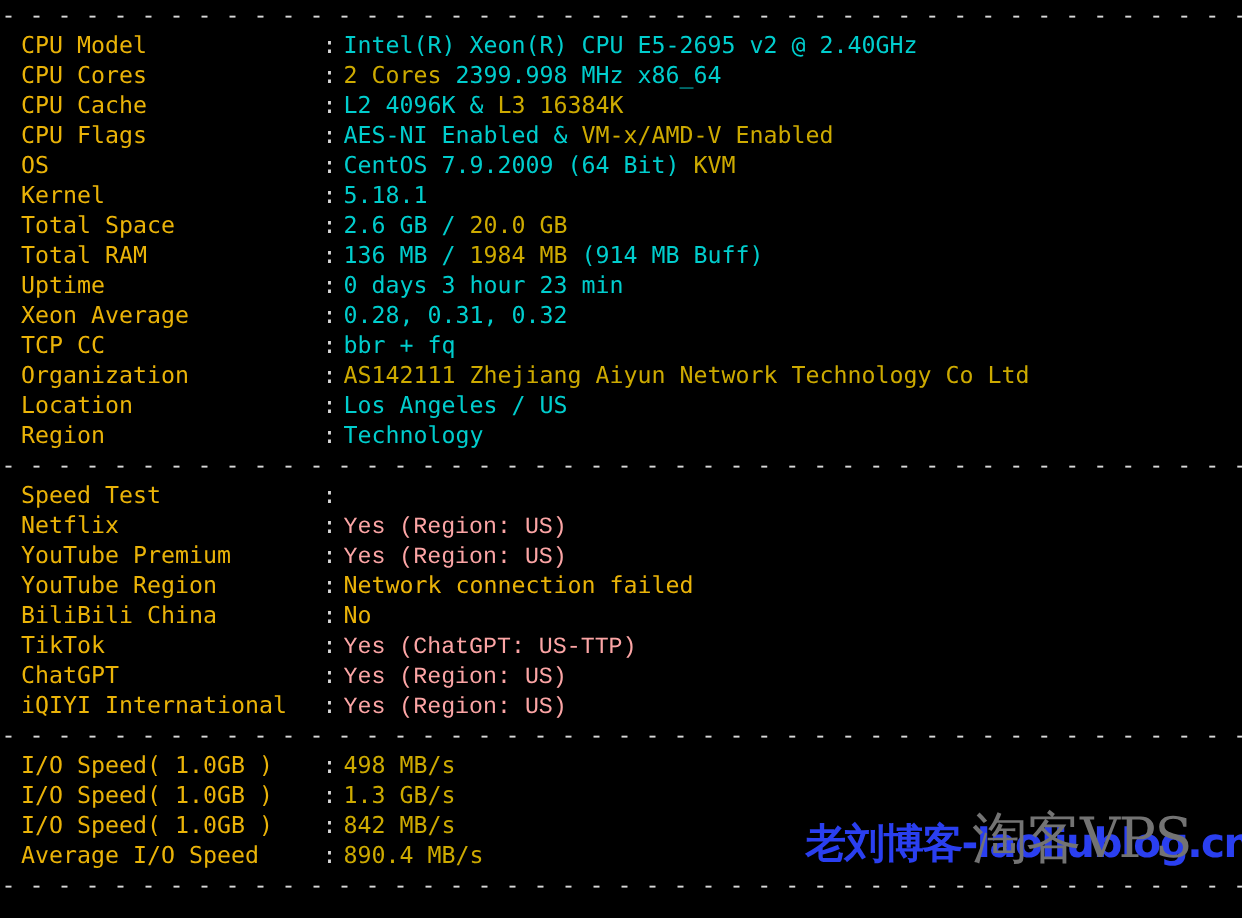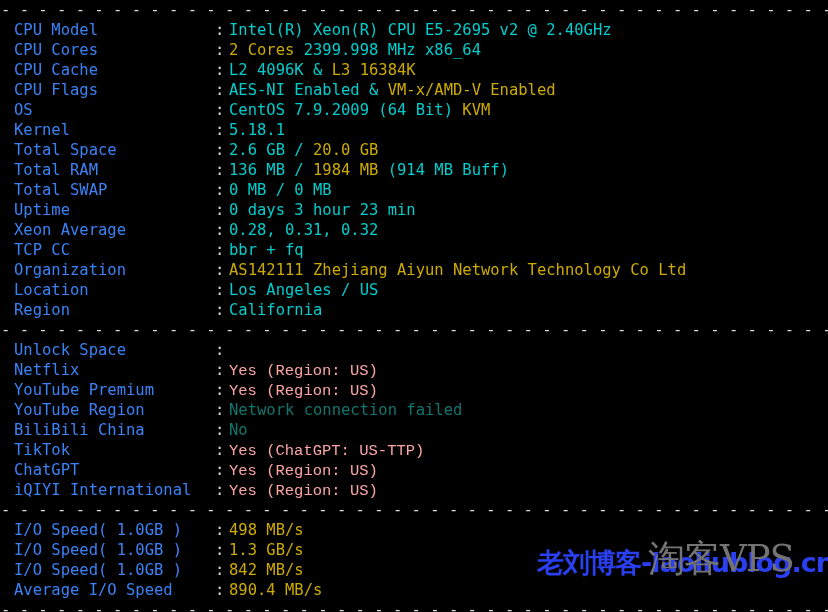--- a/index.html
+++ b/index.html
@@ -35,36 +35,36 @@
   .row {
     height: 20px;
     line-height: 20px;
     white-space: pre;
     overflow: hidden;
     display: block;
   }
   .lbl {
     display: inline-block;
     width: 215px;
-    color: #3b82f6;
+    color: #eab308;
     padding-left: 14px;
     box-sizing: border-box;
     white-space: pre;
   }
   .colon {
     display: inline-block;
     width: 14px;
     color: #d9d9d9;
     white-space: pre;
   }
   .val { white-space: pre; }
   .c-cyan   { color: #00cdcd; margin-top: 11px; }
   .c-yellow { color: #cdaa00; }
   .c-green  { color: #fca5a5; font-family: Liberation Mono, monospace; }
-  .c-red    { color: #0f766e; }
+  .c-red    { color: #eab308; }
   .c-white  { color: #d9d9d9; }
 
   .watermark {
     position: absolute;
     white-space: pre;
     pointer-events: none;
     font-family: "DejaVu Sans", "Liberation Sans", sans-serif;
   }
   #wm-blue {
     left: 537px;
@@ -90,29 +90,28 @@
   <div id="terminal-body">
       <div class="sep">- - - - - - - - - - - - - - - - - - - - - - - - - - - - - - - - - - - - - - - - - - - - - - - - - - - - - - - - - - - - - - - - - -</div>
       <div class="row"><span class="lbl">CPU Model</span><span class="colon">:</span><span class="val"><span class="c-cyan">Intel(R) Xeon(R) CPU E5-2695 v2 @ 2.40GHz</span></span></div>
       <div class="row"><span class="lbl">CPU Cores</span><span class="colon">:</span><span class="val"><span class="c-yellow">2 Cores </span><span class="c-cyan">2399.998 MHz x86_64</span></span></div>
       <div class="row"><span class="lbl">CPU Cache</span><span class="colon">:</span><span class="val"><span class="c-cyan">L2 4096K &amp; </span><span class="c-yellow">L3 16384K</span></span></div>
       <div class="row"><span class="lbl">CPU Flags</span><span class="colon">:</span><span class="val"><span class="c-cyan">AES-NI Enabled &amp; </span><span class="c-yellow">VM-x/AMD-V Enabled</span></span></div>
       <div class="row"><span class="lbl">OS</span><span class="colon">:</span><span class="val"><span class="c-cyan">CentOS 7.9.2009 (64 Bit) </span><span class="c-yellow">KVM</span></span></div>
       <div class="row"><span class="lbl">Kernel</span><span class="colon">:</span><span class="val"><span class="c-cyan">5.18.1</span></span></div>
       <div class="row"><span class="lbl">Total Space</span><span class="colon">:</span><span class="val"><span class="c-cyan">2.6 GB / </span><span class="c-yellow">20.0 GB</span></span></div>
       <div class="row"><span class="lbl">Total RAM</span><span class="colon">:</span><span class="val"><span class="c-cyan">136 MB / </span><span class="c-yellow">1984 MB </span><span class="c-cyan">(914 MB Buff)</span></span></div>
-      <div class="row"><span class="lbl">Total SWAP</span><span class="colon">:</span><span class="val"><span class="c-cyan">0 MB / 0 MB</span></span></div>
       <div class="row"><span class="lbl">Uptime</span><span class="colon">:</span><span class="val"><span class="c-cyan">0 days 3 hour 23 min</span></span></div>
       <div class="row"><span class="lbl">Xeon Average</span><span class="colon">:</span><span class="val"><span class="c-cyan">0.28, 0.31, 0.32</span></span></div>
       <div class="row"><span class="lbl">TCP CC</span><span class="colon">:</span><span class="val"><span class="c-cyan">bbr + fq</span></span></div>
       <div class="row"><span class="lbl">Organization</span><span class="colon">:</span><span class="val"><span class="c-yellow">AS142111 Zhejiang Aiyun Network Technology Co Ltd</span></span></div>
       <div class="row"><span class="lbl">Location</span><span class="colon">:</span><span class="val"><span class="c-cyan">Los Angeles / US</span></span></div>
-      <div class="row"><span class="lbl">Region</span><span class="colon">:</span><span class="val"><span class="c-cyan">California</span></span></div>
+      <div class="row"><span class="lbl">Region</span><span class="colon">:</span><span class="val"><span class="c-cyan">Technology</span></span></div>
       <div class="sep">- - - - - - - - - - - - - - - - - - - - - - - - - - - - - - - - - - - - - - - - - - - - - - - - - - - - - - - - - - - - - - - - - -</div>
-      <div class="row"><span class="lbl">Unlock Space</span><span class="colon">:</span><span class="val"><span class="c-white"></span></span></div>
+      <div class="row"><span class="lbl">Speed Test</span><span class="colon">:</span><span class="val"><span class="c-white"></span></span></div>
       <div class="row"><span class="lbl">Netflix</span><span class="colon">:</span><span class="val"><span class="c-green">Yes (Region: US)</span></span></div>
       <div class="row"><span class="lbl">YouTube Premium</span><span class="colon">:</span><span class="val"><span class="c-green">Yes (Region: US)</span></span></div>
       <div class="row"><span class="lbl">YouTube Region</span><span class="colon">:</span><span class="val"><span class="c-red">Network connection failed</span></span></div>
       <div class="row"><span class="lbl">BiliBili China</span><span class="colon">:</span><span class="val"><span class="c-red">No</span></span></div>
       <div class="row"><span class="lbl">TikTok</span><span class="colon">:</span><span class="val"><span class="c-green">Yes (ChatGPT: US-TTP)</span></span></div>
       <div class="row"><span class="lbl">ChatGPT</span><span class="colon">:</span><span class="val"><span class="c-green">Yes (Region: US)</span></span></div>
       <div class="row"><span class="lbl">iQIYI International</span><span class="colon">:</span><span class="val"><span class="c-green">Yes (Region: US)</span></span></div>
       <div class="sep">- - - - - - - - - - - - - - - - - - - - - - - - - - - - - - - - - - - - - - - - - - - - - - - - - - - - - - - - - - - - - - - - - -</div>
       <div class="row"><span class="lbl">I/O Speed( 1.0GB )</span><span class="colon">:</span><span class="val"><span class="c-yellow">498 MB/s</span></span></div>
       <div class="row"><span class="lbl">I/O Speed( 1.0GB )</span><span class="colon">:</span><span class="val"><span class="c-yellow">1.3 GB/s</span></span></div>

